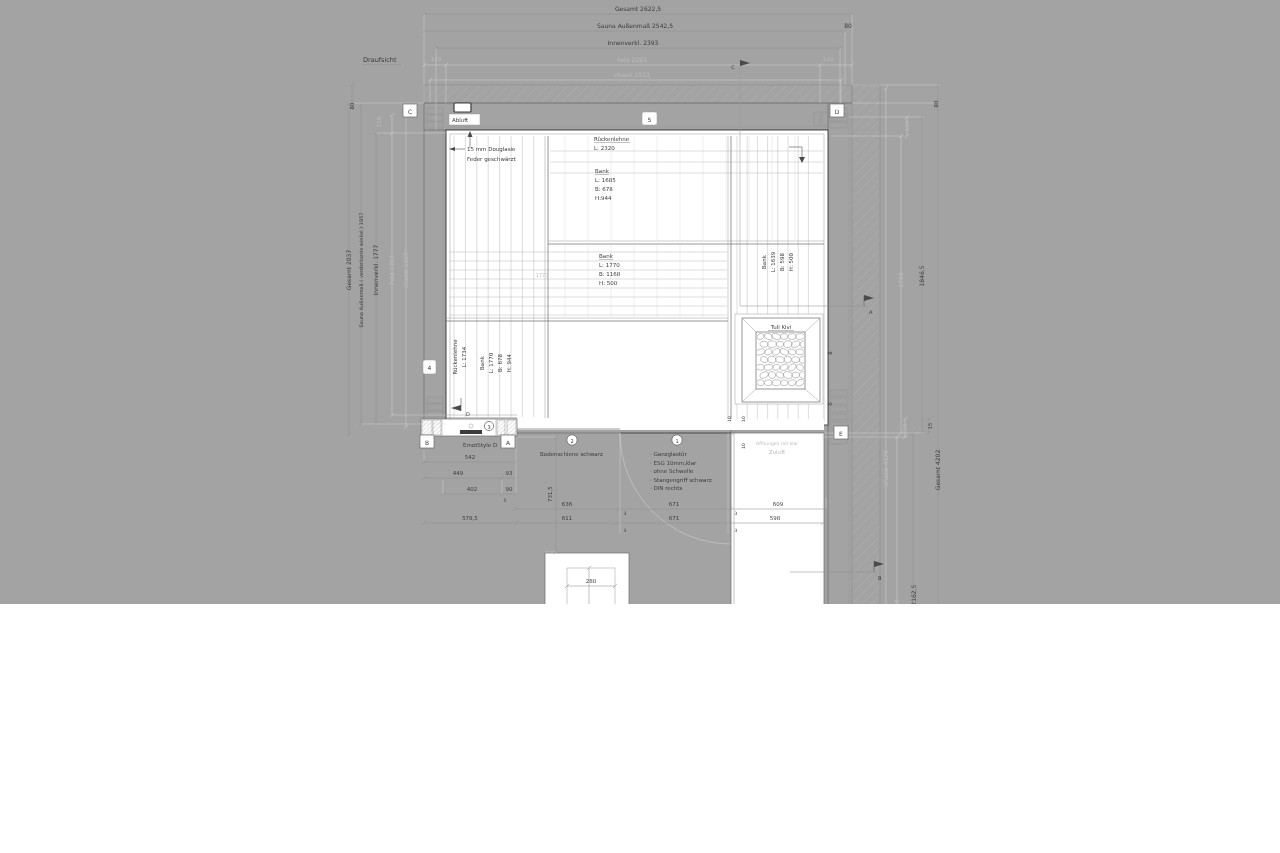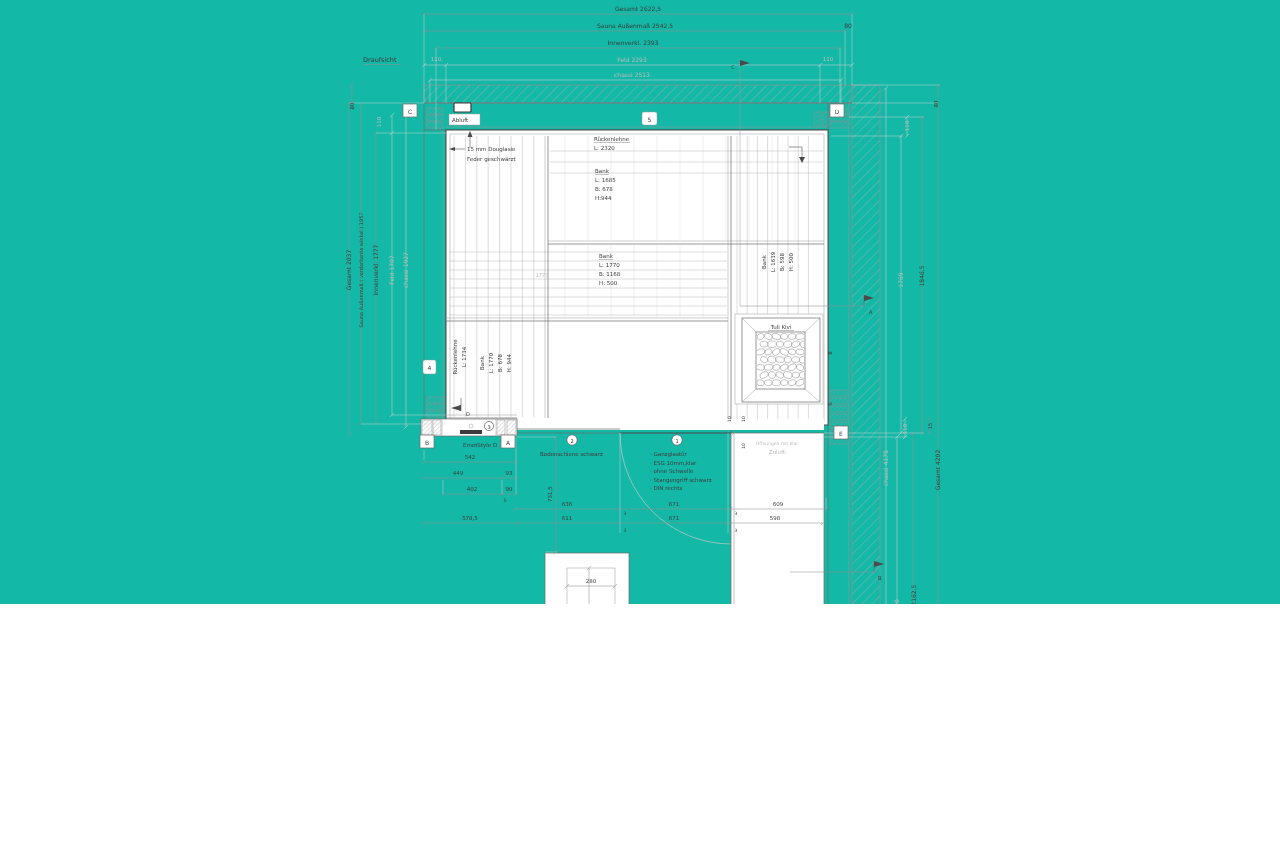--- a/index.html
+++ b/index.html
@@ -1,16 +1,16 @@
 <!DOCTYPE html>
 <html><head>
 <meta charset="utf-8">
 <style>
   html,body{margin:0;padding:0;background:#fff;}
-  #stage{width:1280px;height:604px;background:#14b8a6;position:relative;overflow:hidden;}
+  #stage{width:1280px;height:604px;background:#a3a3a3;position:relative;overflow:hidden;}
   svg{position:absolute;left:0;top:0;}
   text{font-family:"DejaVu Sans",sans-serif;fill:#3c3c3c;}.t65{font-size:6.5px}.t6{font-size:6px}.t55{font-size:5.5px}
   .t5{font-size:5px}.t45{font-size:4.5px}
   .mid{text-anchor:middle}
   .gtxt{fill:#bcbcbc}
   .w1{stroke:#4a4a4a;stroke-width:1;fill:none}
   .w07{stroke:#6b6b6b;stroke-width:.7;fill:none}
   .w05{stroke:#9a9a9a;stroke-width:.5;fill:none}
   .plank{stroke:#b9b9b9;stroke-width:.5}
   .faint{stroke:#dedede;stroke-width:.5}

